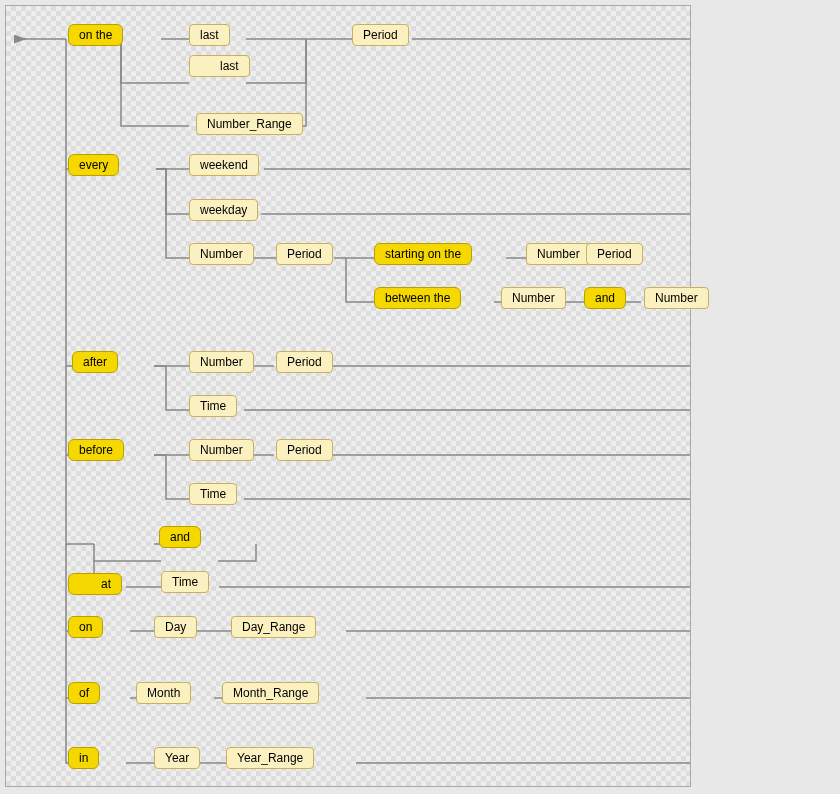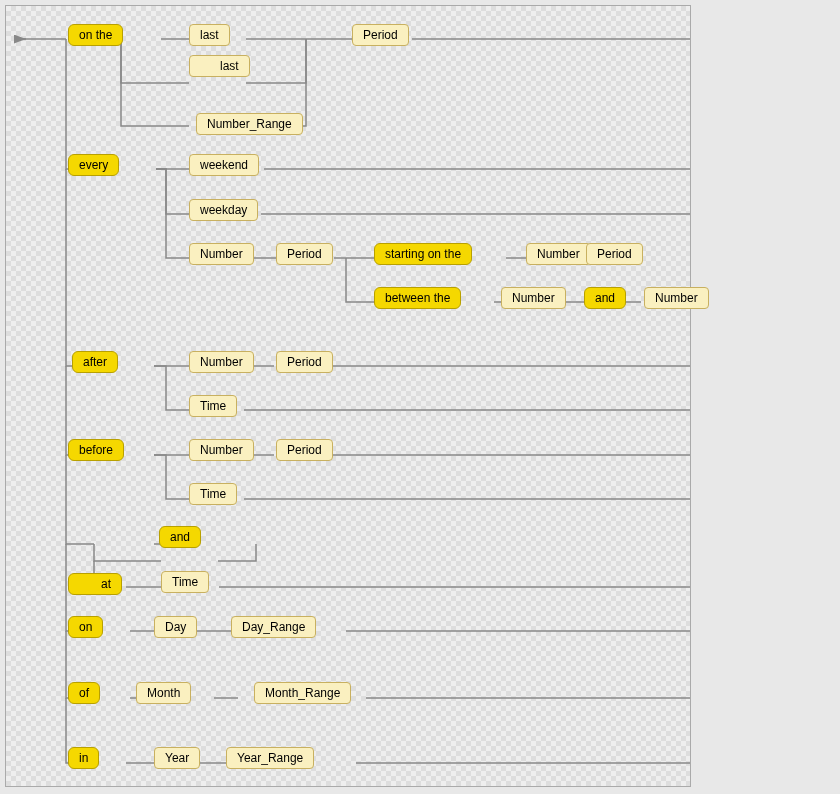--- a/index.html
+++ b/index.html
@@ -227,19 +227,19 @@
 
   <div class="token" style="left:62px; top:567px;padding-left:32px;">at</div>
   <div class="token-plain" style="left:155px; top:565px;">Time</div>
 
   <div class="token" style="left:62px; top:610px;">on</div>
   <div class="token-plain" style="left:148px; top:610px;">Day</div>
   <div class="token-plain" style="left:225px; top:610px;">Day_Range</div>
 
   <div class="token" style="left:62px; top:676px;">of</div>
   <div class="token-plain" style="left:130px; top:676px;">Month</div>
-  <div class="token-plain" style="left:248px; top:676px;">Month_Range</div>
+  <div class="token-plain" style="left:216px; top:676px;">Month_Range</div>
 
   <div class="token" style="left:62px; top:741px;">in</div>
   <div class="token-plain" style="left:148px; top:741px;">Year</div>
   <div class="token-plain" style="left:220px; top:741px;">Year_Range</div>
 
 </div>
 
 </body></html>

